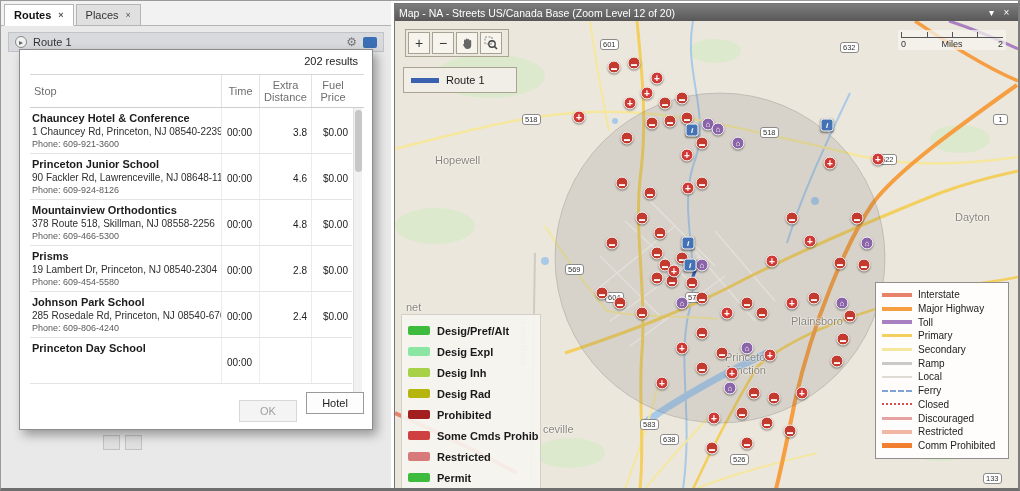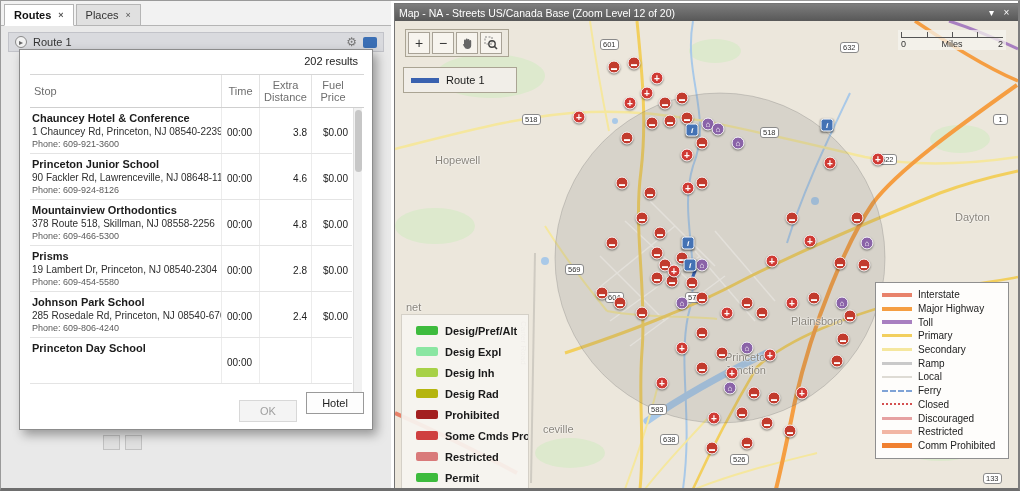--- a/index.html
+++ b/index.html
@@ -95,22 +95,22 @@
     padding:0 7px; z-index:9; }
   #route-chip .line { width:28px; height:5px; }
   #route-chip .lbl { font-size:11px; color:#1a1a1a; }
 
   #map-scale { position:absolute; right:12px; top:9px; width:108px; z-index:9;
     background:rgba(246,244,239,0.75); padding:2px 3px 1px; }
   .scale-line { height:6px; border-bottom:1px solid #555;
     background:repeating-linear-gradient(90deg,#555 0 1px,transparent 1px 25.5px); }
   .scale-labels { display:flex; justify-content:space-between; font-size:9px; color:#333; margin-top:1px; }
 
-  #map-legend-left { position:absolute; left:6px; top:293px; width:128px; height:175px;
-    background:rgba(246,244,240,0.93); border:1px solid #d4d0c7; padding:5px 14px; z-index:8; overflow:hidden; }
+  #map-legend-left { position:absolute; left:6px; top:293px; width:140px; height:175px;
+    background:rgba(246,244,240,0.93); border:1px solid #d4d0c7; padding:5px 6px; z-index:8; overflow:hidden; }
   .lrow { display:flex; align-items:center; height:21px; }
   .lswatch { width:22px; height:9px; border-radius:2px; margin-right:7px; flex:none; }
   .llabel { font-size:11px; font-weight:bold; color:#1a1a1a; white-space:nowrap; }
 
   #map-legend-right { position:absolute; left:480px; top:261px; width:134px; height:177px;
     background:#fefdfb; border:1px solid #8f8f8f; padding:5px 6px; z-index:8; }
   .rrow { display:flex; align-items:center; height:13.7px; }
   .rswatch { width:30px; margin-right:6px; flex:none; }
   .rlabel { font-size:10px; color:#222; white-space:nowrap; }
 
@@ -346,21 +346,21 @@
           <div class="shield" style="left: 127px; top: 93px;">518</div>
           <div class="shield" style="left: 365px; top: 106px;">518</div>
           <div class="shield" style="left: 205px; top: 18px;">601</div>
           <div class="shield" style="left: 445px; top: 21px;">632</div>
           <div class="shield" style="left: 483px; top: 133px;">522</div>
           <div class="shield" style="left: 598px; top: 93px;">1</div>
           <div class="shield" style="left: 170px; top: 243px;">569</div>
           <div class="shield" style="left: 210px; top: 271px;">604</div>
           <div class="shield" style="left: 290px; top: 271px;">571</div>
           <div class="shield" style="left: 510px; top: 413px;">571</div>
-          <div class="shield" style="left: 245px; top: 383px; margin-left: 8px;">583</div>
+          <div class="shield" style="left: 245px; top: 398px;">583</div>
           <div class="shield" style="left: 265px; top: 413px;">638</div>
           <div class="shield" style="left: 335px; top: 433px;">526</div>
           <div class="shield" style="left: 520px; top: 358px;">615</div>
           <div class="shield" style="left: 588px; top: 452px;">133</div>
         </div>
       <div id="marker-layer">
           <div class="marker m-restricted" style="left: 219px; top: 46px; background: rgb(194, 59, 46);">▬</div>
           <div class="marker m-restricted" style="left: 239px; top: 42px; background: rgb(194, 59, 46);">▬</div>
           <div class="marker m-restricted" style="left: 270px; top: 82px; background: rgb(194, 59, 46);">▬</div>
           <div class="marker m-restricted" style="left: 287px; top: 77px; background: rgb(194, 59, 46);">▬</div>

